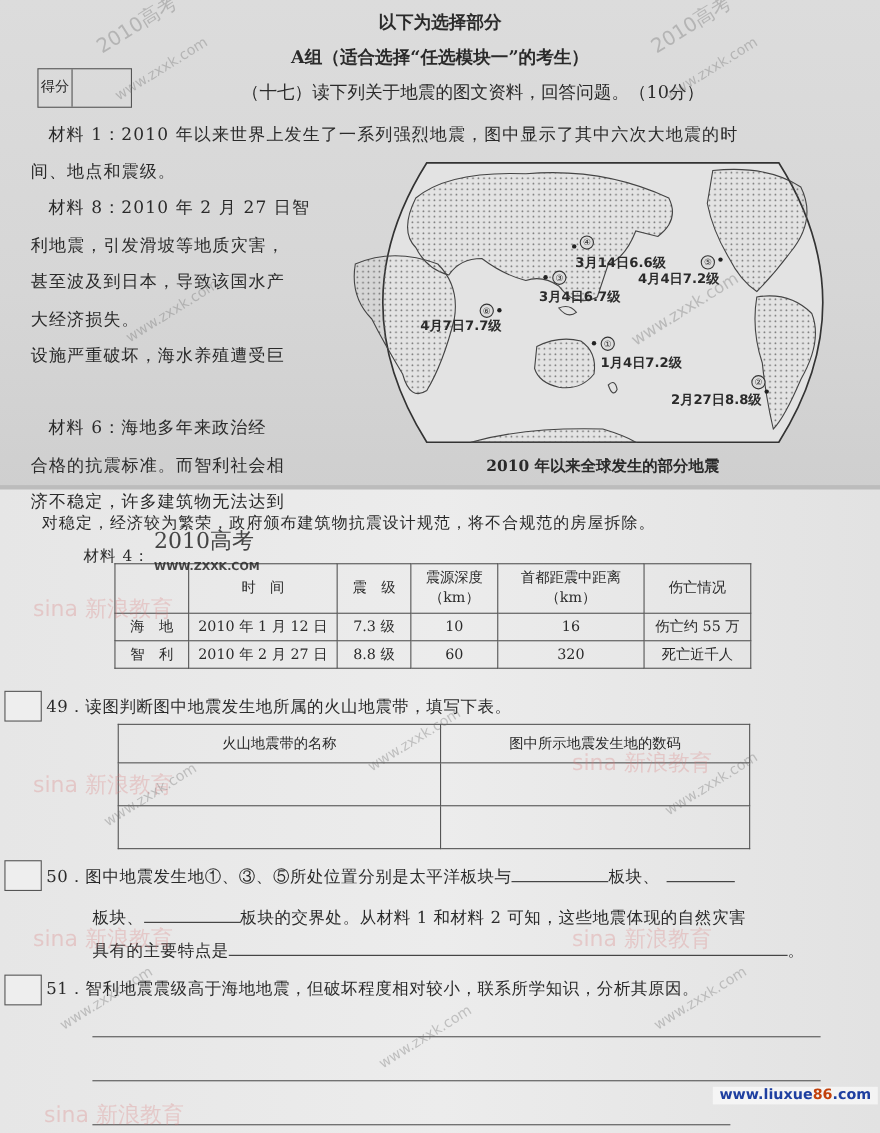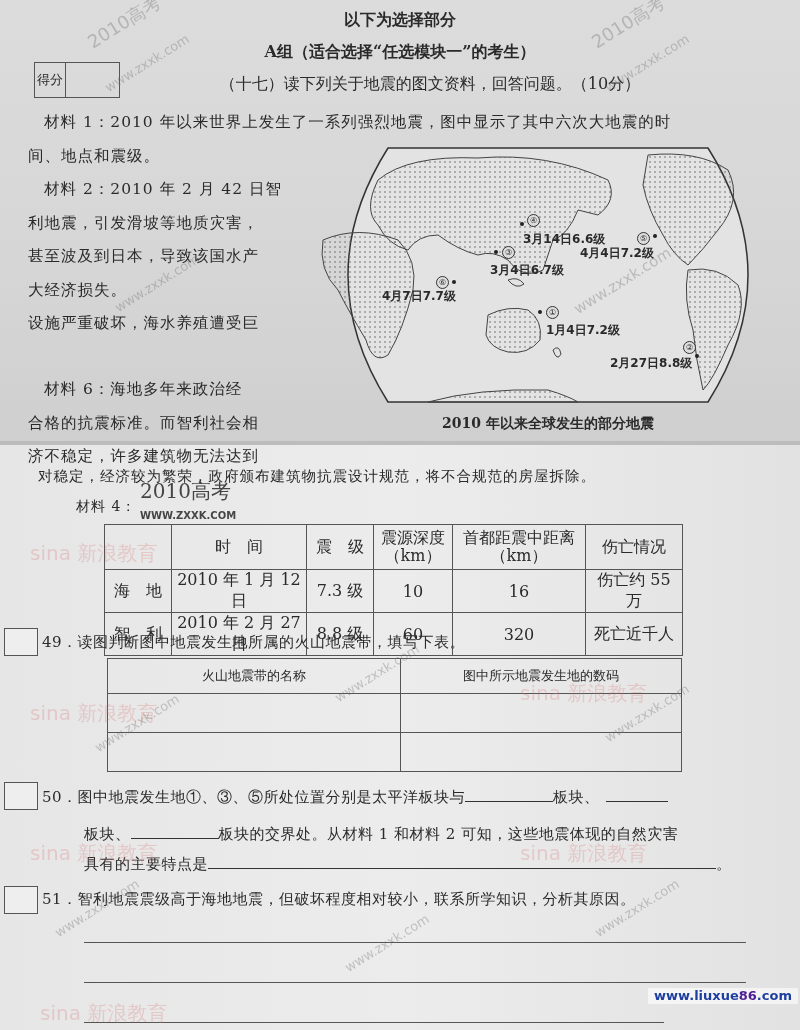--- a/index.html
+++ b/index.html
@@ -36,22 +36,22 @@
 
   .map-frame {
     position: absolute; left: 318px; top: 140px; width: 460px; height: 270px;
   }
   .map-caption { position: absolute; left: 318px; top: 415px; width: 460px; text-align: center; font-size: 14px; font-weight: bold; }
   .quake-label { position: absolute; font-size: 12px; font-weight: bold; white-space: nowrap; font-family: "DejaVu Sans", sans-serif; }
   .quake-marker { position: absolute; width: 11px; height: 11px; border: 1.3px solid #333; border-radius: 50%; font-size: 8px; line-height: 11px; text-align: center; font-family: "DejaVu Sans", sans-serif; background: #ddd; }
   .quake-dot { position: absolute; width: 4px; height: 4px; border-radius: 50%; background: #222; }
 
   .data-table {
-    position: absolute; left: 104px; top: 524px; border-collapse: collapse;
-    font-size: 16px;
+    position: absolute; left: 104px; top: 512px; border-collapse: collapse;
+    font-size: 13px;
   }
   .data-table td, .data-table th {
     border: 1.5px solid #555; text-align: center; font-weight: normal; padding: 0 4px;
   }
   .data-table thead th { height: 44px; line-height: 18px; }
   .data-table tbody td { height: 24px; }
 
   .qbox { position: absolute; width: 32px; height: 26px; border: 1.5px solid #555; background: #eee; }
   .qtext { position: absolute; font-size: 15px; white-space: nowrap; letter-spacing: 0.5px; }
   .blank { display: inline-block; border-bottom: 1.2px solid #333; height: 14px; vertical-align: baseline; }
@@ -62,21 +62,21 @@
   .answer-table td { height: 36px; }
 
   .answer-line { position: absolute; left: 84px; height: 0; border-top: 1.3px solid #555; }
 
   .wm { position: absolute; color: rgba(110,110,110,0.35); font-family: "DejaVu Sans", sans-serif; white-space: nowrap; pointer-events: none; }
   .wm-rot { transform: rotate(-32deg); transform-origin: left bottom; }
 
   .brand { position: absolute; left: 648px; top: 988px; width: 150px; text-align: center; background: rgba(255,255,255,0.6); }
   .brand .cn { font-family: "DejaVu Sans", sans-serif; font-size: 20px; color: #222; letter-spacing: 2px; line-height: 22px; }
   .brand .url { font-family: "DejaVu Sans", sans-serif; font-size: 13px; color: #1e3fa0; line-height: 16px; font-weight: bold; }
-  .brand .url .hl { color: #4c1d95; }
+  .brand .url .hl { color: #c2410c; }
 </style>
 </head>
 <body>
 
 <div class="top-section"></div>
 <div class="bottom-section"></div>
 <div class="seam"></div>
 
 <div class="center-title t1">以下为选择部分</div>
 <div class="center-title t2">A组（适合选择“任选模块一”的考生）</div>
@@ -86,21 +86,21 @@
   <div class="lbl">得分</div>
   <div class="val"></div>
 </div>
 
 <div class="para" style="left:44px; top:106px;">
   <div class="p-line">材料 1：2010 年以来世界上发生了一系列强烈地震，图中显示了其中六次大地震的时</div>
   <div class="p-line" style="margin-left:-16px;">间、地点和震级。</div>
 </div>
 
 <div class="para" style="left:28px; top:173px;">
-  <div class="p-line" style="margin-left:16px;">材料 2：2010 年 2 月 42 日智</div>
+  <div class="p-line" style="margin-left:16px;">材料 8：2010 年 2 月 27 日智</div>
   <div class="p-line">利地震，引发滑坡等地质灾害，</div>
   <div class="p-line">甚至波及到日本，导致该国水产</div>
   <div class="p-line">大经济损失。</div>
   <div class="p-line">设施严重破坏，海水养殖遭受巨</div>
 </div>
 
 <div class="para" style="left:28px; top:373px;">
   <div class="p-line" style="margin-left:16px;">材料 6：海地多年来政治经</div>
   <div class="p-line">合格的抗震标准。而智利社会相</div>
   <div class="p-line">济不稳定，许多建筑物无法达到</div>

